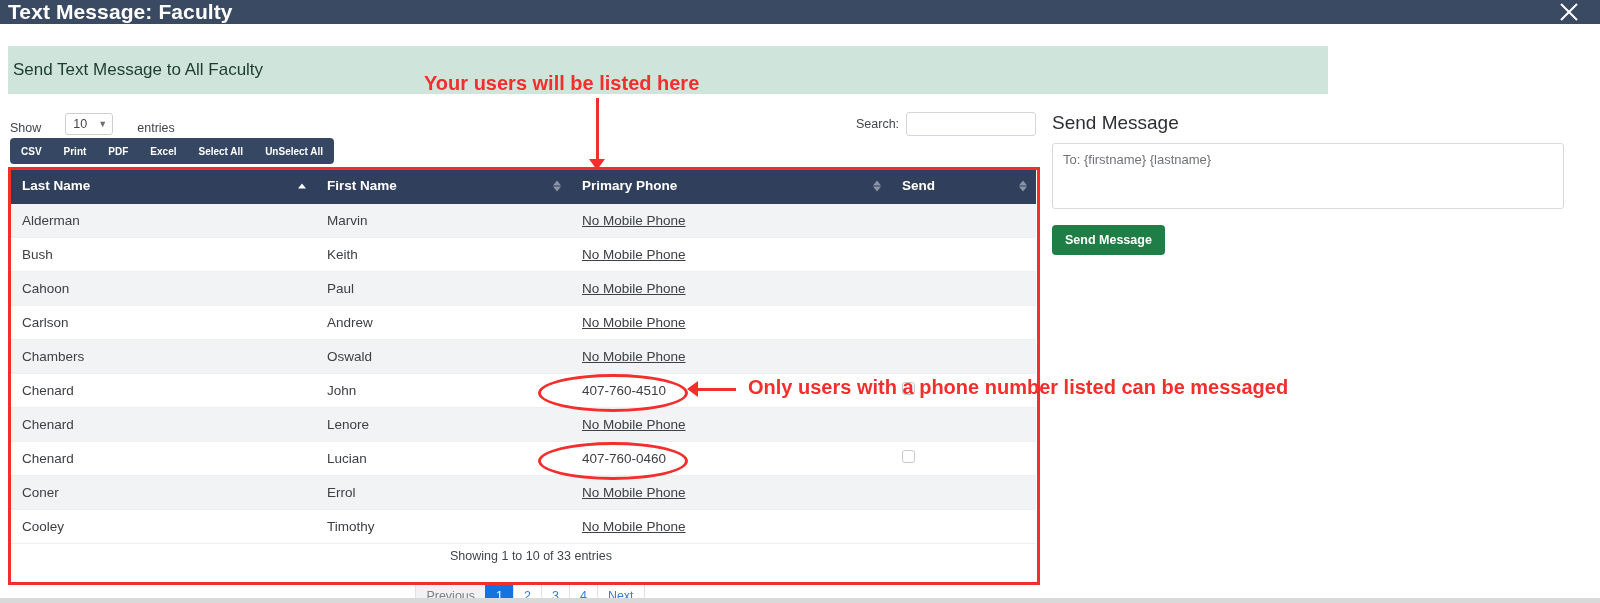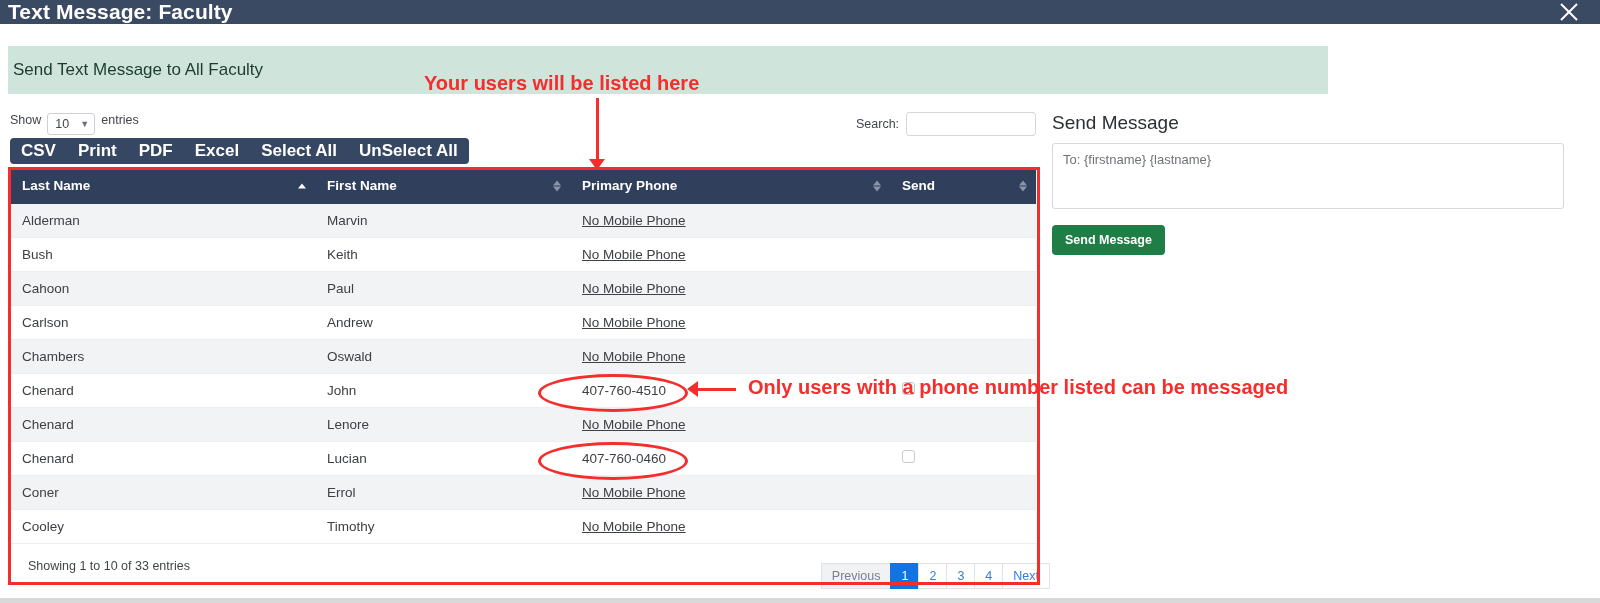--- a/index.html
+++ b/index.html
@@ -64,22 +64,22 @@
     font-size: 17px;
     font-weight: 400;
   }
 
   
   .length-ctrl {
     position: absolute;
     left: 10px;
     top: 113px;
     display: flex;
-    align-items: flex-start;
-    gap: 6px;
+    align-items: flex-end;
+    gap: 24px;
     font-size: 12.5px;
     color: #41464b;
   }
   .select-box {
     border: 1px solid #ccd0d4;
     border-radius: 3px;
     background: #fff;
     height: 22px;
     min-width: 48px;
     display: flex;
@@ -128,21 +128,21 @@
     top: 138px;
     height: 26px;
     background: #364763;
     border-radius: 4px;
     display: flex;
     align-items: stretch;
     overflow: hidden;
   }
   .btn-group .gbtn {
     color: #ffffff;
-    font-size: 17px;
+    font-size: 10px;
     font-weight: bold;
     display: flex;
     align-items: center;
     padding: 0 11px;
     cursor: pointer;
     white-space: nowrap;
   }
 
   
   .table-wrap {
@@ -217,29 +217,30 @@
     border-radius: 3px;
     background: #fff;
     display: inline-block;
     cursor: pointer;
     box-sizing: border-box;
   }
 
   
   .tfoot {
     position: absolute;
-    left: 26px;
+    left: 18px;
     top: 549px;
     width: 1026px;
     height: 34px;
     display: flex;
     align-items: center;
     justify-content: space-between;
     box-sizing: border-box;
     padding-right: 2px;
+    flex-direction: column;
   }
   .tinfo { font-size: 12.5px; color: #41464b; padding-left: 2px; }
   .pager { display: flex; align-items: stretch; margin-top: 20px; }
   .pg {
     border: 1px solid #dee2e6;
     border-right: none;
     background: #ffffff;
     color: #3a7bd5;
     font-size: 12.5px;
     height: 26px;

